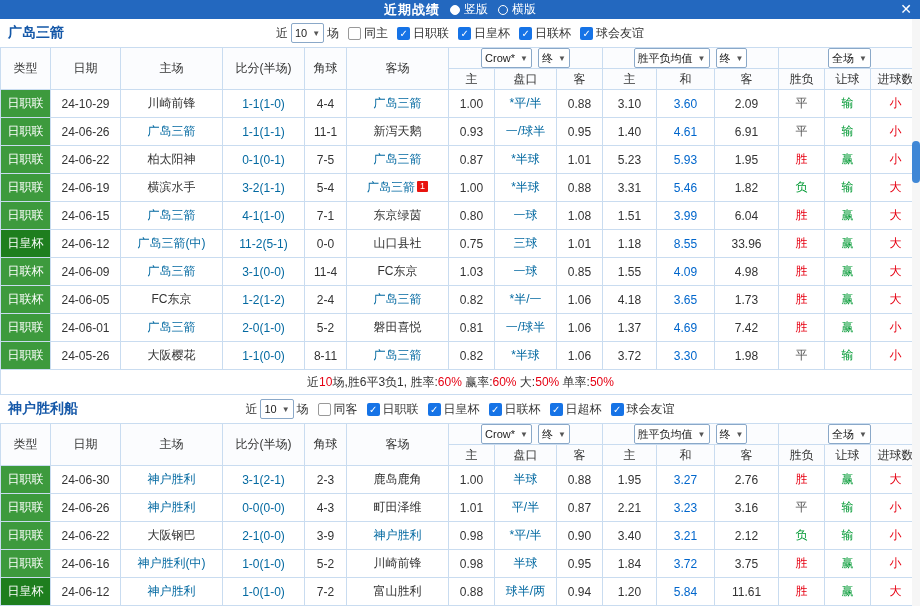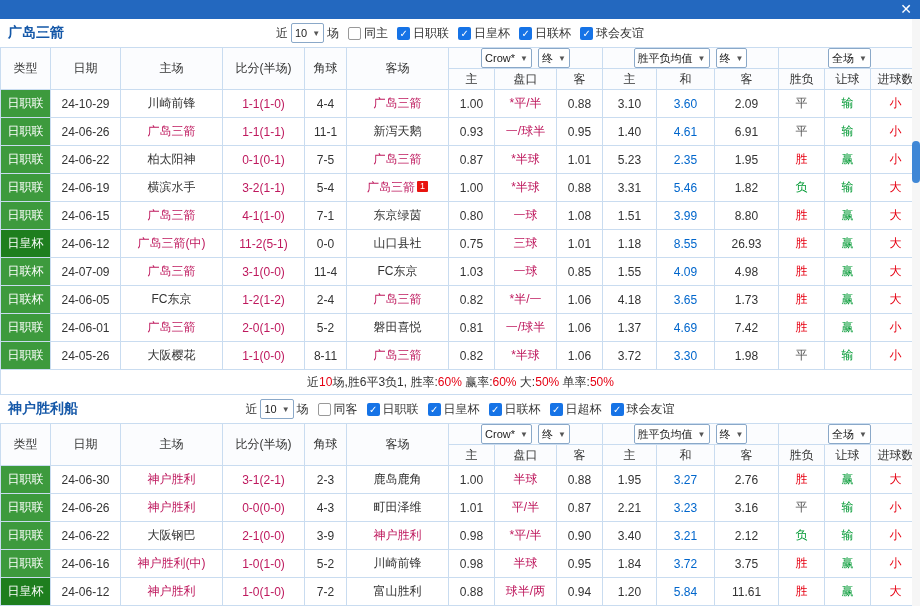--- a/index.html
+++ b/index.html
@@ -27,33 +27,44 @@
   .cb.checked{background:#1673e6;color:#fff;}
   .cb.unchecked{background:#fff;border:1px solid #999;}
   
   table.grid{border-collapse:collapse;width:920px;table-layout:fixed;}
   .grid th,.grid td{border:1px solid #c9dcf0;text-align:center;padding:0;overflow:hidden;white-space:nowrap;}
   .grid th{height:20px;font-weight:normal;background:#fbfcfe;font-size:12px;color:#333;}
   .grid td{height:27px;font-size:12px;background:#fff;}
   .th-group{padding:1px 0;}
   .th-group .inner{display:flex;align-items:center;justify-content:center;gap:6px;}
   td.type-cell{color:#fff;}
-  .red{color:#be185d;}
+  .red{color:#0369a1;}
   .blue{color:#0066cc;}
   .badge{display:inline-block;background:#e8140f;color:#fff;font-size:9px;line-height:11px;
          min-width:9px;padding:0 1px;margin-left:2px;vertical-align:2px;border-radius:1px;}
   td.summary-cell{height:24px;}
   
   .scrollbar{position:absolute;right:0;top:19px;width:8px;height:587px;background:#f6f6f6;}
   .scroll-thumb{position:absolute;top:122px;left:0;width:8px;height:42px;background:#3f87d6;border-radius:4px;cursor:pointer;}
 </style>
 </head>
 <body>
 
 <div class="titlebar">
+  <div class="titlebar-center">
+    <span class="tb-title">近期战绩</span>
+    <span class="radio-item">
+      <span class="radio-circle checked"></span>
+      <span>竖版</span>
+    </span>
+    <span class="radio-item">
+      <span class="radio-circle"></span>
+      <span>横版</span>
+    </span>
+  </div>
   <span class="close-btn">✕</span>
 </div>
 
 <div id="sections">
     <div class="section">
       <div class="section-head">
         <div class="team-title">广岛三箭</div>
         <div class="filters">
           <span class="filter-item">
             <span>近</span>
@@ -195,21 +206,21 @@
             <td class="type-cell" style="background: rgb(61, 154, 61);">日职联</td>
             <td>24-06-22</td>
             <td><span>柏太阳神</span></td>
             <td class="red">0-1(0-1)</td>
             <td>7-5</td>
             <td><span class="red">广岛三箭</span></td>
             <td>0.87</td>
             <td class="red">*半球</td>
             <td>1.01</td>
             <td>5.23</td>
-            <td class="blue">2.35</td>
+            <td class="blue">5.93</td>
             <td>1.95</td>
             <td style="color: rgb(230, 0, 18);">胜</td>
             <td style="color: rgb(0, 153, 51);">赢</td>
             <td style="color: rgb(230, 0, 18);">小</td>
           </tr>
           <tr>
             <td class="type-cell" style="background: rgb(61, 154, 61);">日职联</td>
             <td>24-06-19</td>
             <td><span>横滨水手</span></td>
             <td class="red">3-2(1-1)</td>
@@ -230,45 +241,45 @@
             <td>24-06-15</td>
             <td><span class="red">广岛三箭</span></td>
             <td class="red">4-1(1-0)</td>
             <td>7-1</td>
             <td><span>东京绿茵</span></td>
             <td>0.80</td>
             <td class="red">一球</td>
             <td>1.08</td>
             <td>1.51</td>
             <td class="blue">3.99</td>
-            <td>8.80</td>
+            <td>6.04</td>
             <td style="color: rgb(230, 0, 18);">胜</td>
             <td style="color: rgb(0, 153, 51);">赢</td>
             <td style="color: rgb(230, 0, 18);">大</td>
           </tr>
           <tr>
             <td class="type-cell" style="background: rgb(30, 126, 30);">日皇杯</td>
             <td>24-06-12</td>
             <td><span class="red">广岛三箭(中)</span></td>
             <td class="red">11-2(5-1)</td>
             <td>0-0</td>
             <td><span>山口县社</span></td>
             <td>0.75</td>
             <td class="red">三球</td>
             <td>1.01</td>
             <td>1.18</td>
             <td class="blue">8.55</td>
-            <td>26.93</td>
+            <td>33.96</td>
             <td style="color: rgb(230, 0, 18);">胜</td>
             <td style="color: rgb(0, 153, 51);">赢</td>
             <td style="color: rgb(230, 0, 18);">大</td>
           </tr>
           <tr>
             <td class="type-cell" style="background: rgb(61, 154, 61);">日联杯</td>
-            <td>24-07-09</td>
+            <td>24-06-09</td>
             <td><span class="red">广岛三箭</span></td>
             <td class="red">3-1(0-0)</td>
             <td>11-4</td>
             <td><span>FC东京</span></td>
             <td>1.03</td>
             <td class="red">一球</td>
             <td>0.85</td>
             <td>1.55</td>
             <td class="blue">4.09</td>
             <td>4.98</td>

